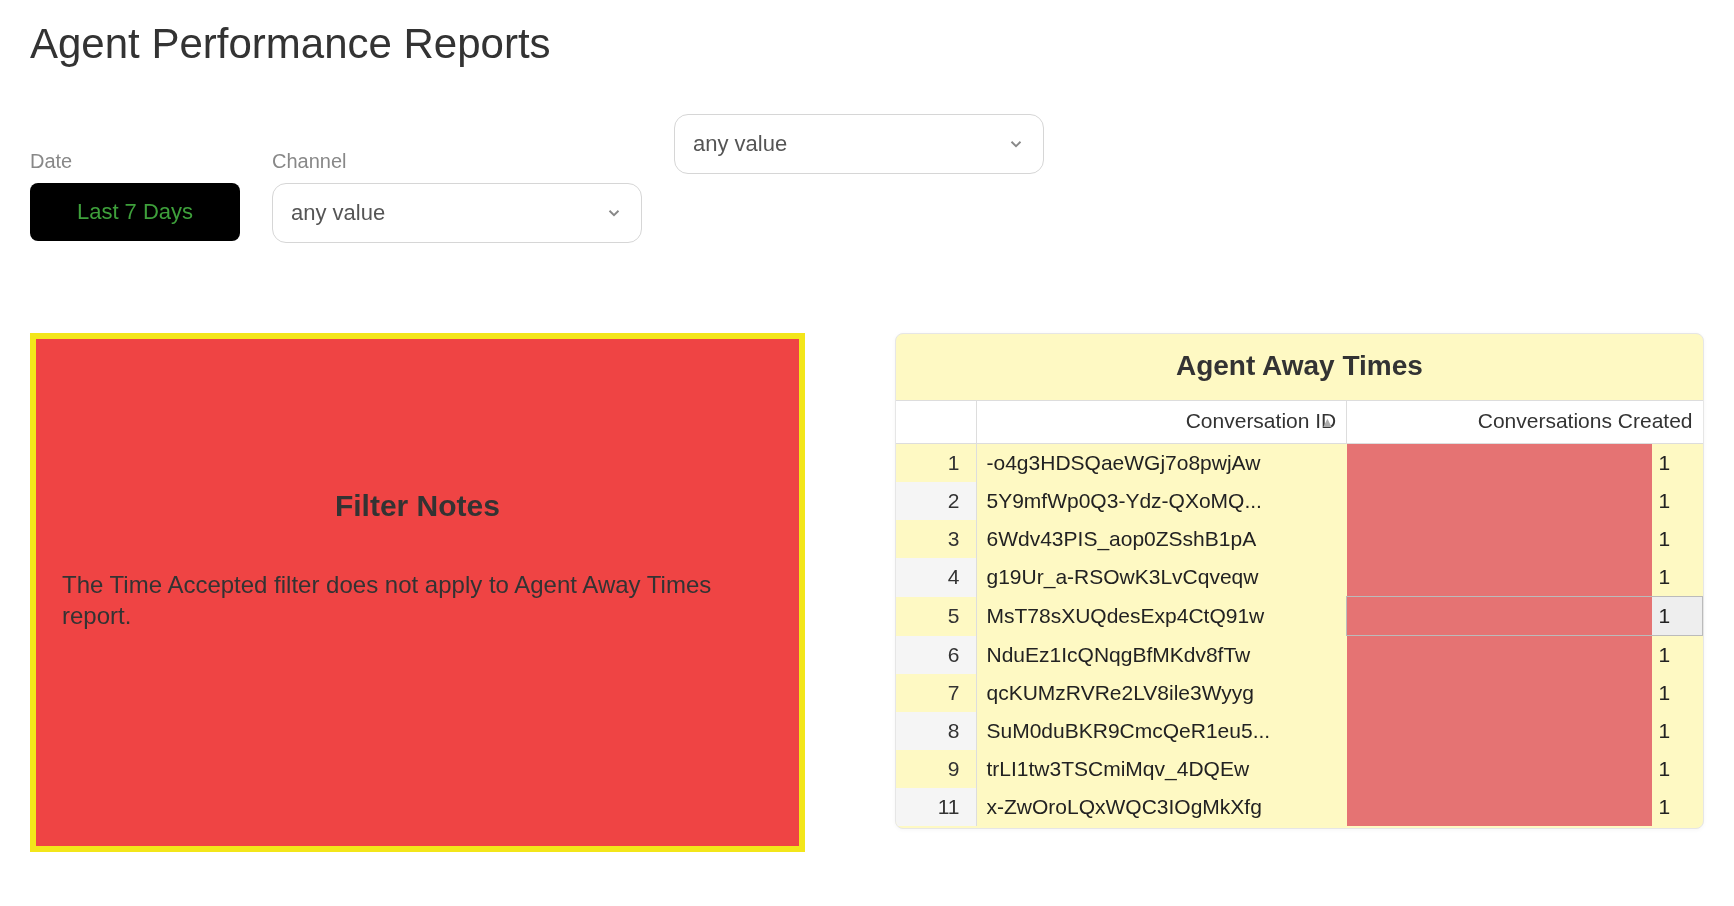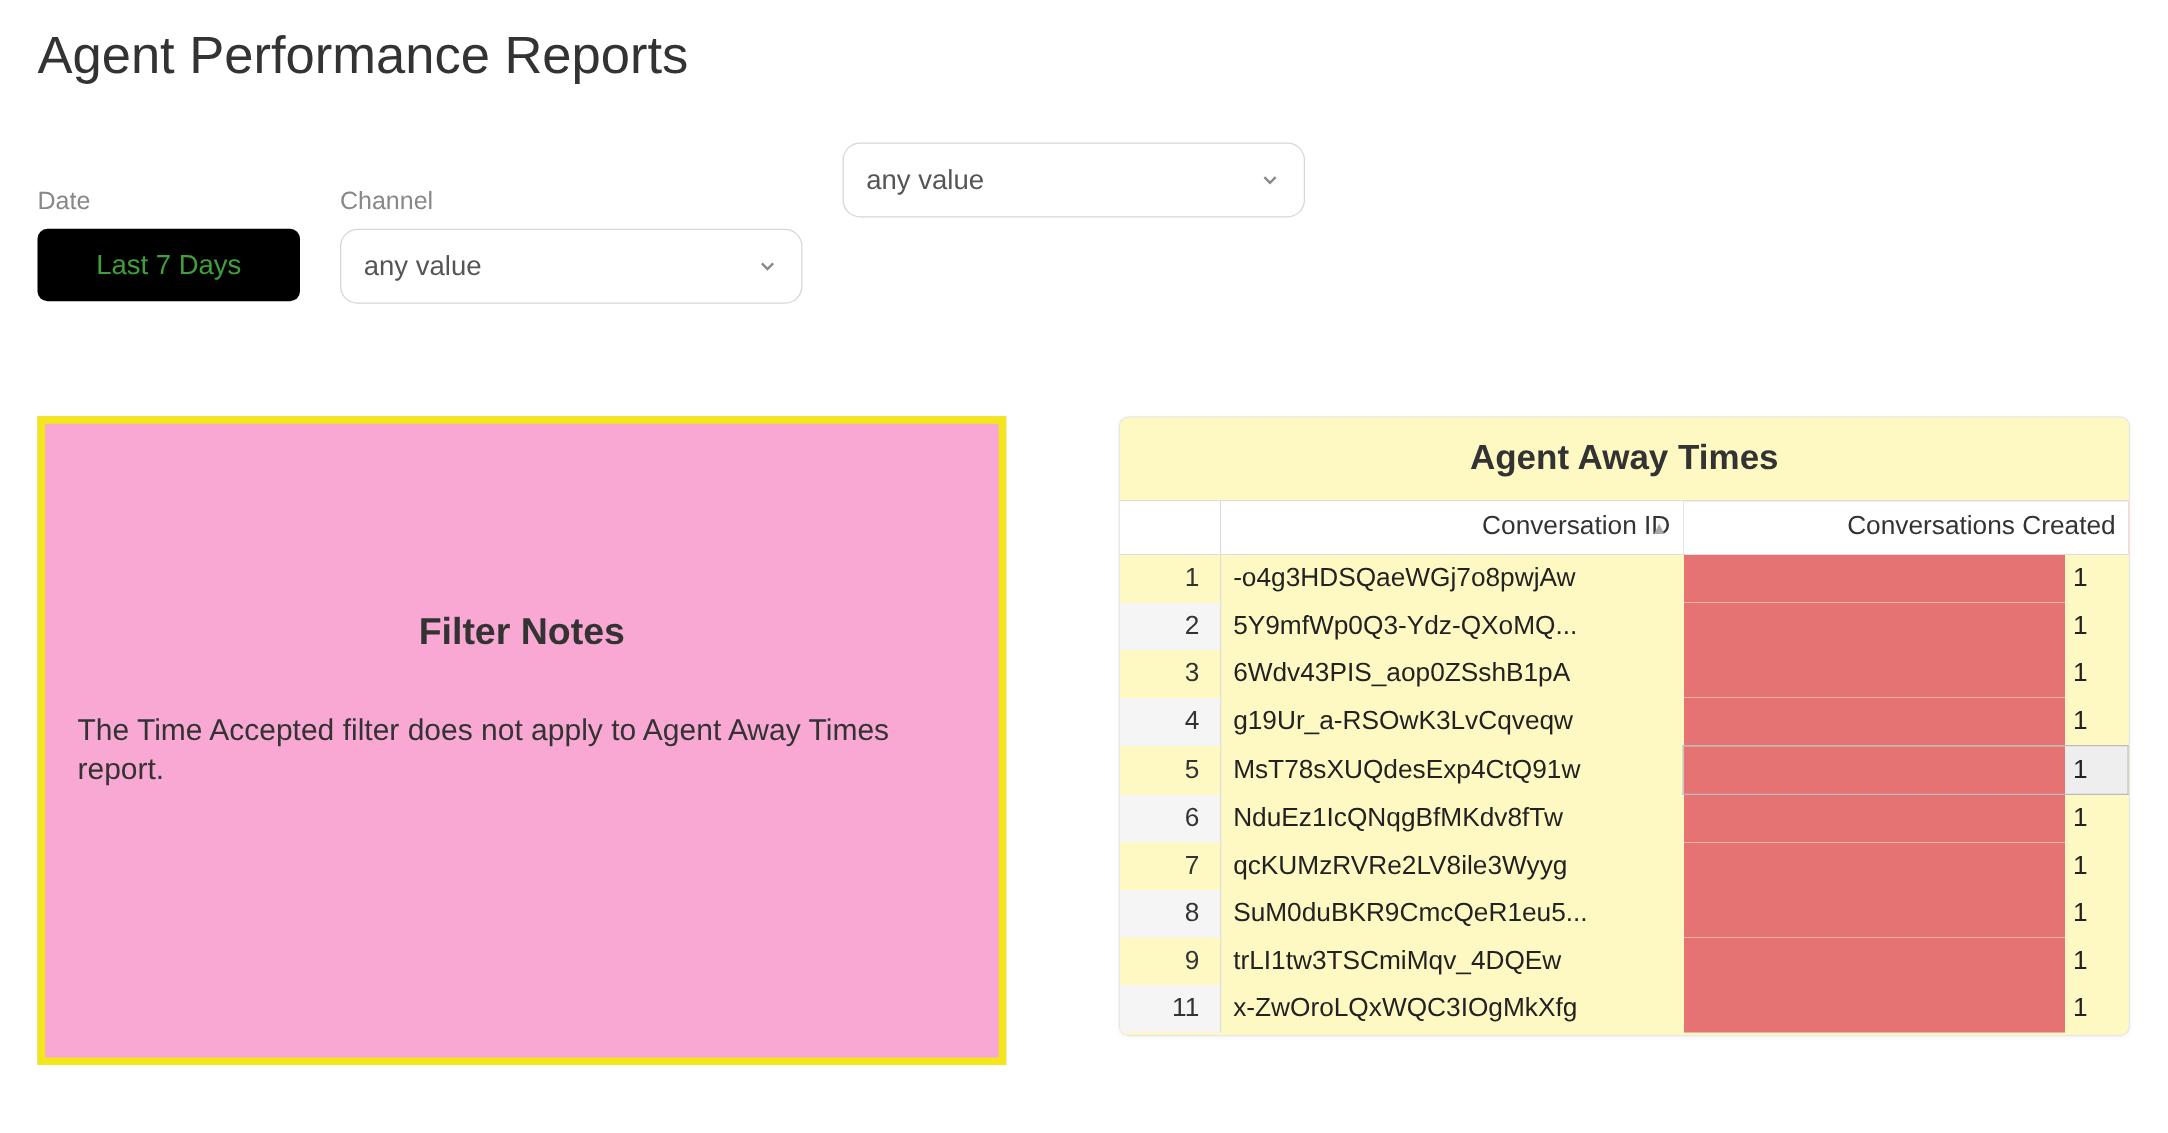--- a/index.html
+++ b/index.html
@@ -62,21 +62,21 @@
   .content-row {
     display: flex;
     gap: 90px;
     align-items: flex-start;
   }
   .note-card {
     border: 6px solid #f3e61a;
     width: 780px;
     height: 519px;
     padding: 150px 26px 0 26px;
-    background: #f9a8d4;
+    background: #ef4444;
   }
   .note-title {
     font-size: 30px;
     font-weight: 600;
     text-align: center;
     margin-bottom: 46px;
   }
   .note-body {
     font-size: 24px;
     line-height: 1.3;

